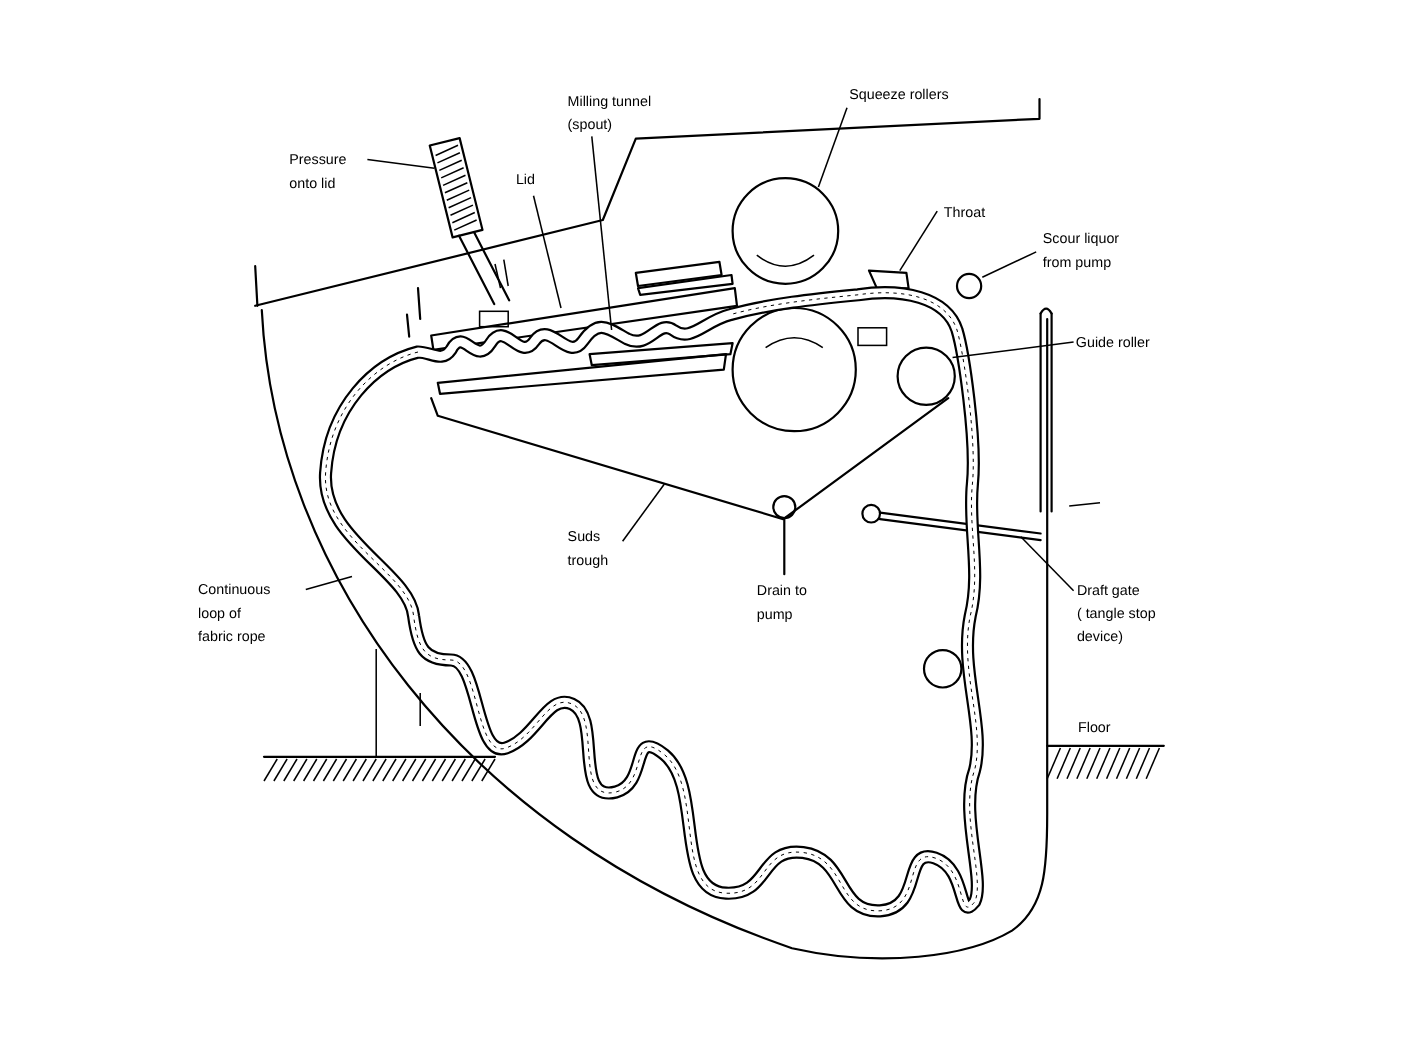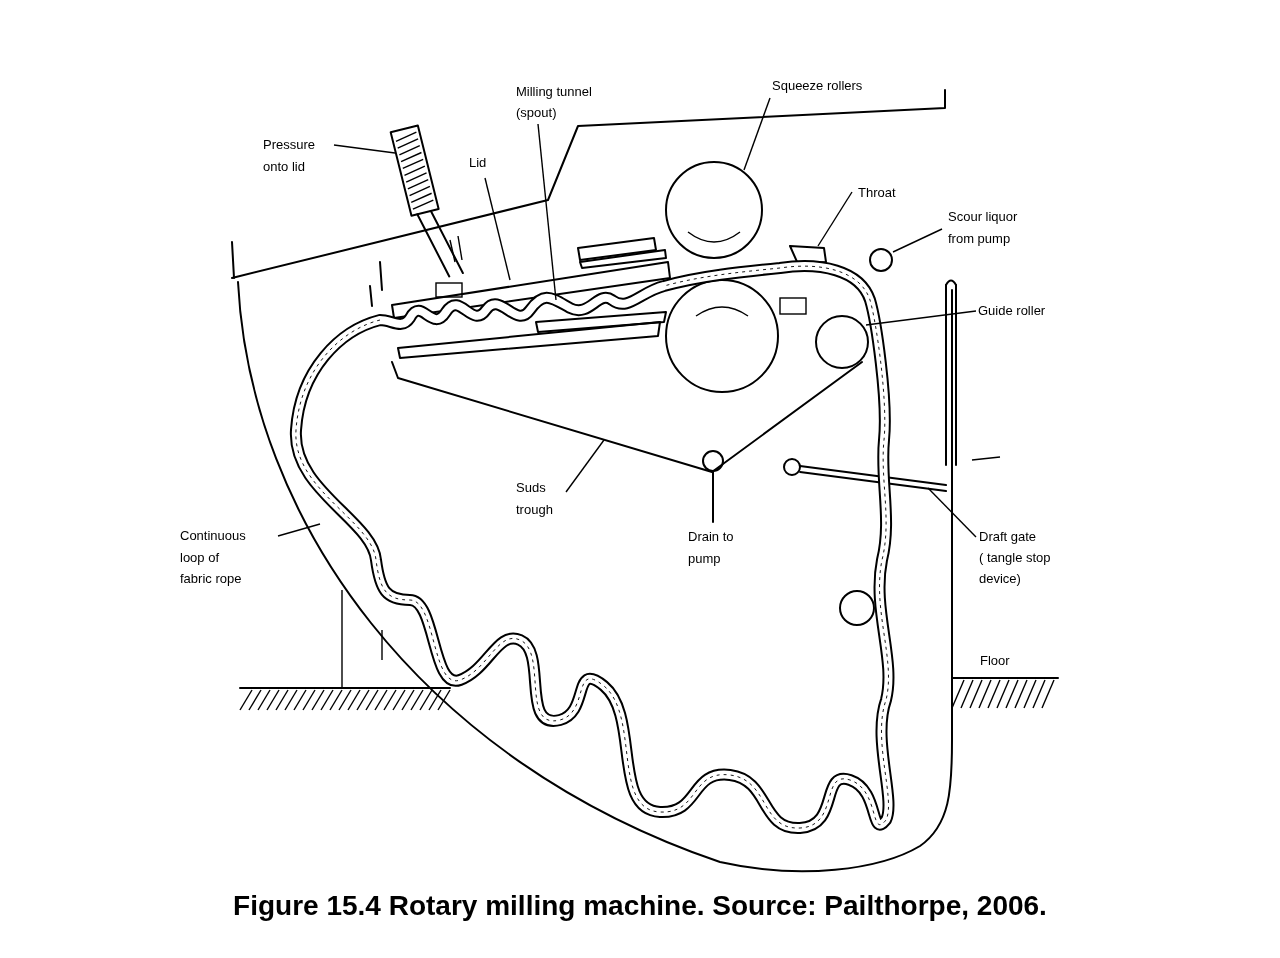--- a/index.html
+++ b/index.html
@@ -239,14 +239,13 @@
   <text class="lbl">
     <tspan x="979" y="541">Draft gate</tspan>
     <tspan x="979" y="562">( tangle stop</tspan>
     <tspan x="979" y="583">device)</tspan>
   </text>
   <text class="lbl">
     <tspan x="980" y="665">Floor</tspan>
   </text>
 </svg>
 
-<div class="caption">Figure 15.4  Rotary milling machine.  Source:  Pailthorpe, 2006.</div>
 </div>
 
 </body></html>

